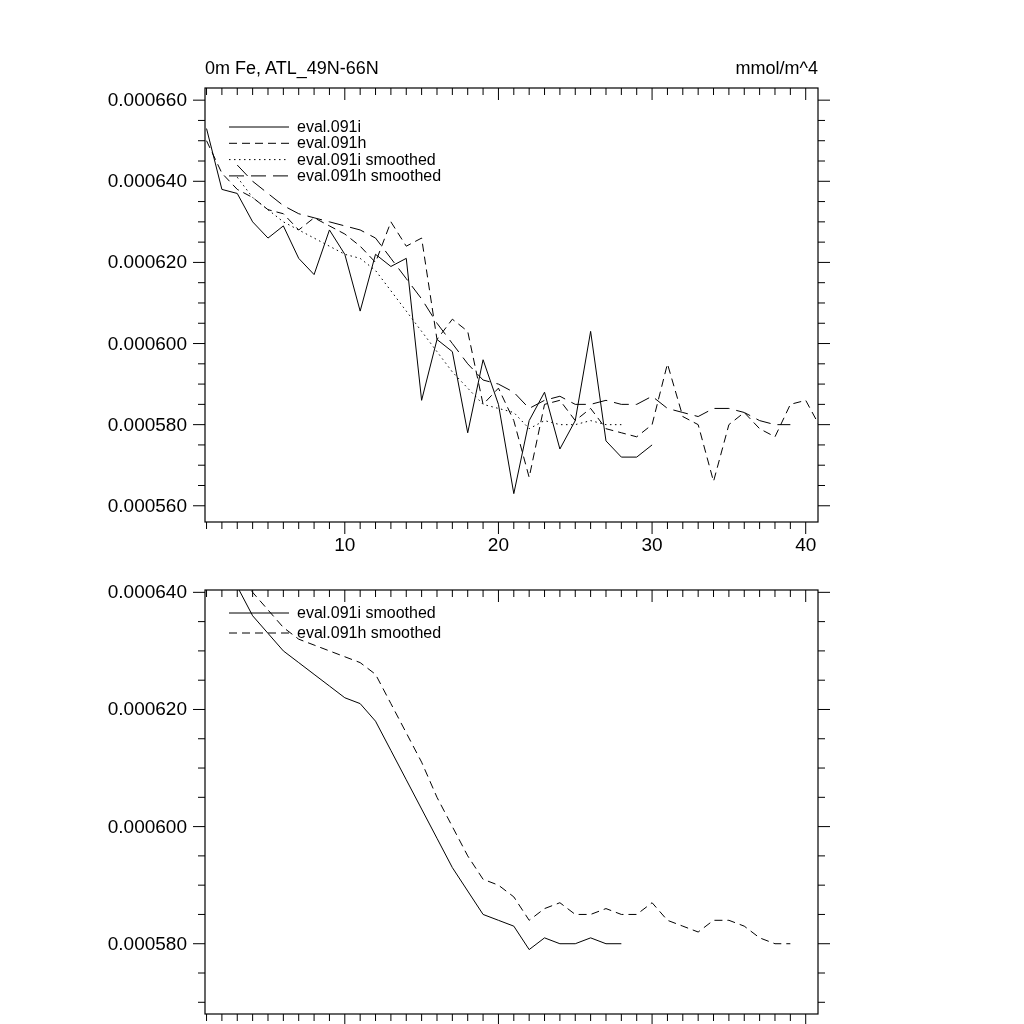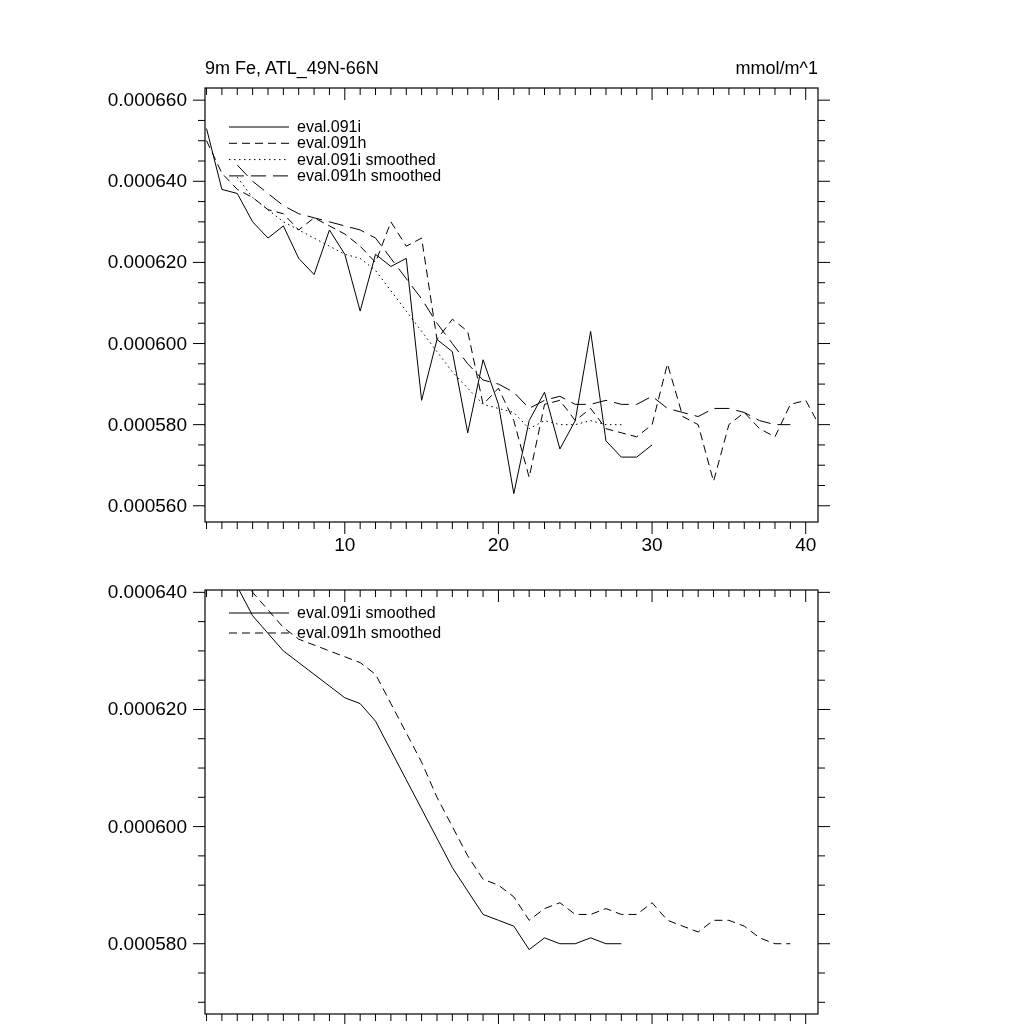--- a/index.html
+++ b/index.html
@@ -309,15 +309,15 @@
           <polyline points="237.26,568.92 252.63,592.34 267.99,609.91 283.35,627.48 298.72,639.19 314.08,645.05 329.44,650.91 344.81,656.76 360.17,662.62 375.53,674.33 390.90,703.61 406.26,732.90 421.62,762.18 436.99,797.31 452.35,826.60 467.71,855.88 483.08,879.30 498.44,885.16 513.80,896.87 529.17,920.30 544.53,908.59 559.89,902.73 575.26,914.44 590.62,914.44 605.98,908.59 621.35,914.44 636.71,914.44 652.08,902.73 667.44,920.30 682.80,926.15 698.17,932.01 713.53,920.30 728.89,920.30 744.26,926.15 759.62,937.87 774.98,943.72 790.35,943.72" fill="none" stroke="#000000" stroke-width="1" stroke-dasharray="8,5"></polyline>
         </g>
         <g>
           <line x1="229" y1="613" x2="289" y2="613" stroke="#000000" stroke-width="1"></line>
           <text x="297" y="618" font-size="16px">eval.091i smoothed</text>
           <line x1="229" y1="633" x2="289" y2="633" stroke="#000000" stroke-width="1" stroke-dasharray="8,5"></line>
           <text x="297" y="638" font-size="16px">eval.091h smoothed</text>
         </g>
       </g>
     </svg>
-  <div class="chart-title" id="title-top">9m Fe, ATL_49N-66N</div>
-  <div class="chart-title" id="units-top">mmol/m^1</div>
+  <div class="chart-title" id="title-top">0m Fe, ATL_49N-66N</div>
+  <div class="chart-title" id="units-top">mmol/m^4</div>
 </div>
 
 </body></html>

